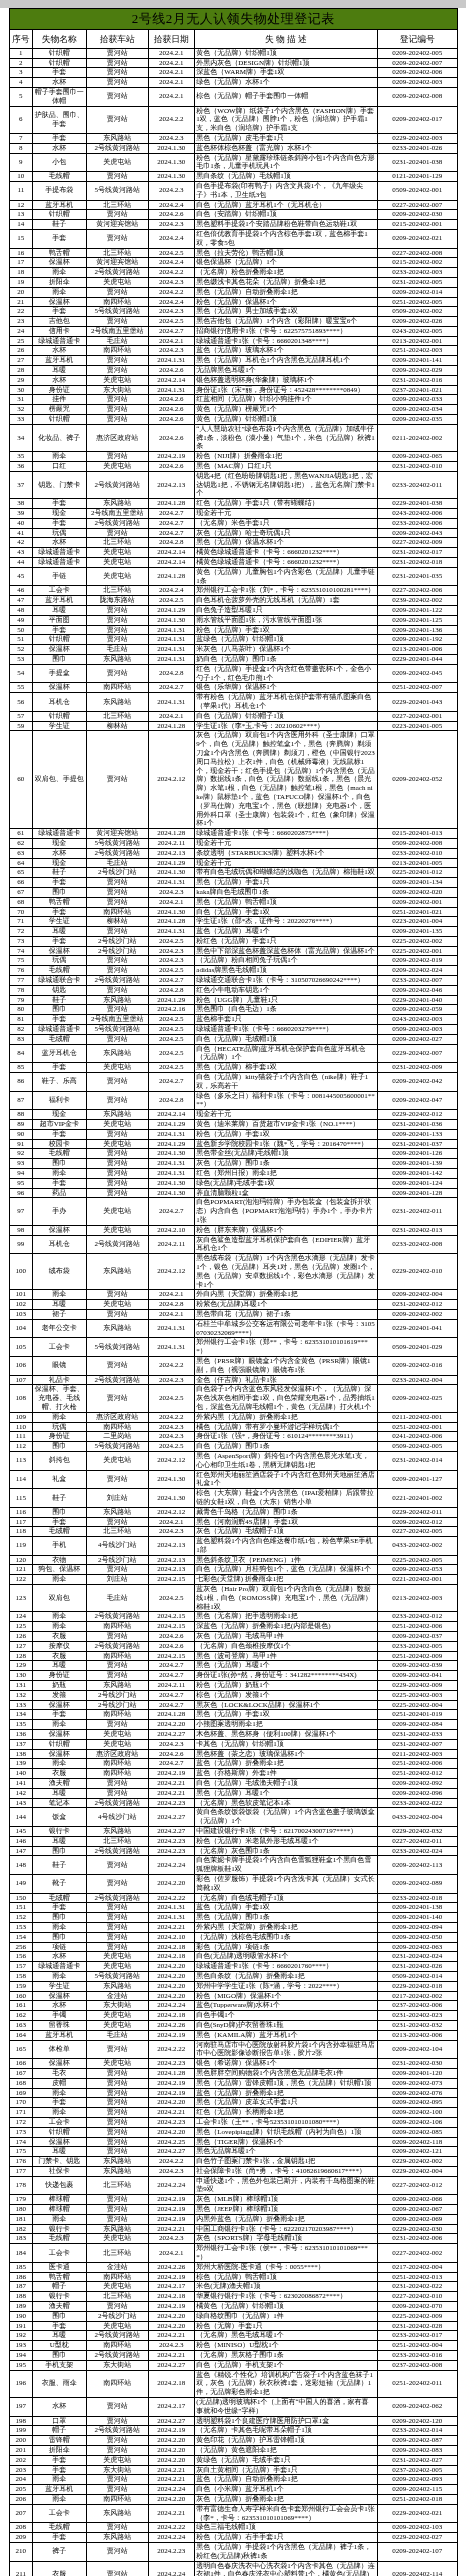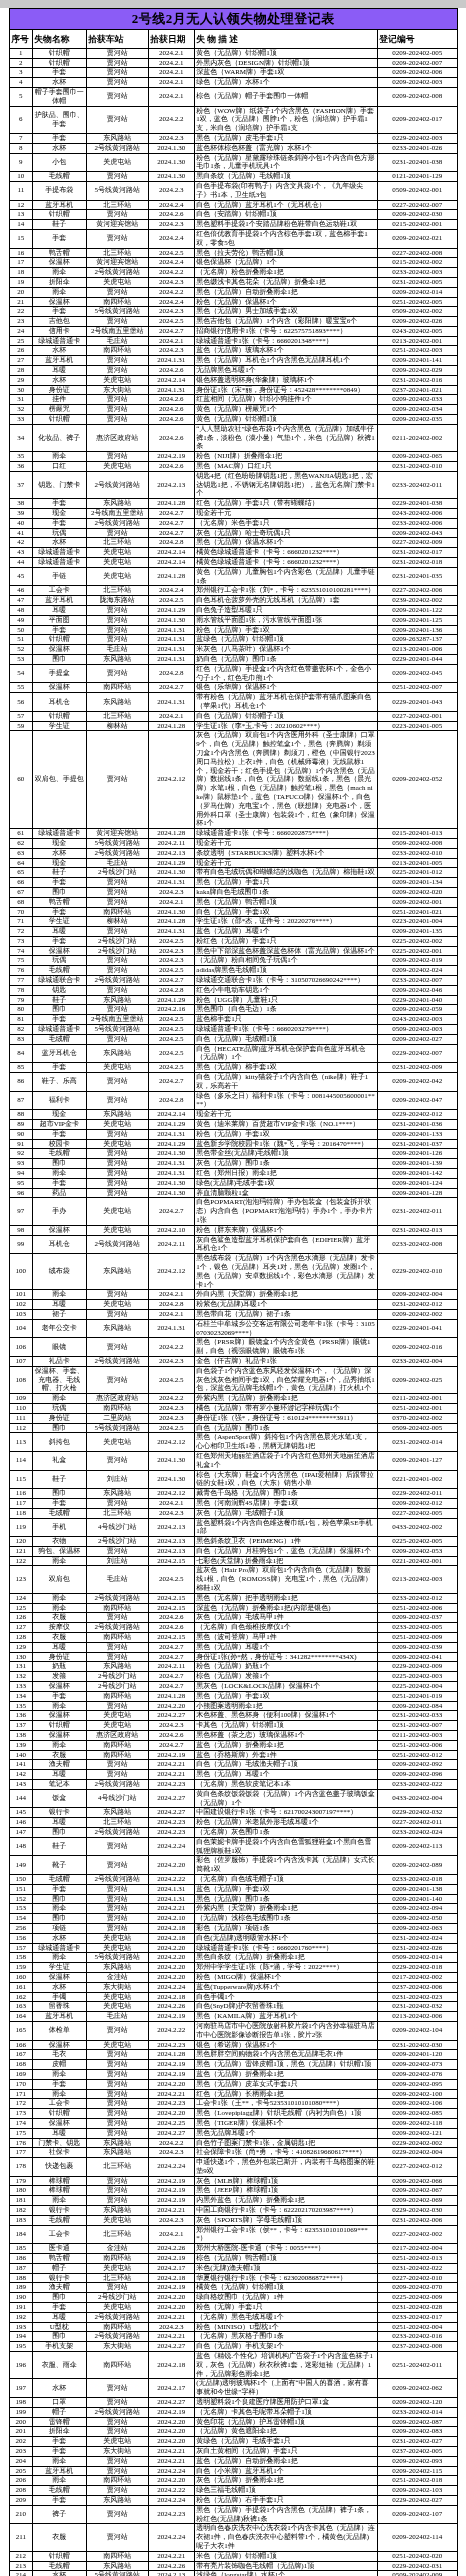--- a/index.html
+++ b/index.html
@@ -23,30 +23,30 @@
     font-size:7px;
     line-height:8.8px;
     word-break:break-all;
     overflow-wrap:anywhere;
     vertical-align:middle;
   }
   .title-cell{
     height:20.6px;
     text-align:center;
     font-size:13px;
-    font-weight:bold;
+    font-weight:normal;
     letter-spacing:0.5px;
     line-height:20.6px;
-    background:#8b5cf6;
+    background:#4d7c0f;
   }
   thead th.colhead{
     height:17.5px;
     font-size:8.8px;
-    font-weight:bold;
-    text-align:left;
+    font-weight:normal;
+    text-align:center;
     background:#fff;
   }
   td.c0,td.c1,td.c2,td.c3,td.c5{text-align:center;}
   td.c4{text-align:left;}
 </style>
 </head>
 <body>
 
 <div>
   <div class="top-margin"></div>
@@ -473,21 +473,21 @@
             <td class="c3">2024.1.31</td>
             <td class="c4">粉色（无品牌）手套1双</td>
             <td class="c5">0209-202401-136</td>
           </tr>
           <tr>
             <td class="c0">51</td>
             <td class="c1">针织帽</td>
             <td class="c2">贾河站</td>
             <td class="c3">2024.1.31</td>
             <td class="c4">蓝绿色（无品牌）针织帽1顶</td>
-            <td class="c5">0209-263287-137</td>
+            <td class="c5">0209-202401-192</td>
           </tr>
           <tr>
             <td class="c0">52</td>
             <td class="c1">保温杯</td>
             <td class="c2">毛庄站</td>
             <td class="c3">2024.1.31</td>
             <td class="c4">米灰色（八马茶叶）保温杯1个</td>
             <td class="c5">0213-202401-006</td>
           </tr>
           <tr>
@@ -884,20 +884,28 @@
           </tr>
           <tr>
             <td class="c0">104</td>
             <td class="c1">老年公交卡</td>
             <td class="c2">东风路站</td>
             <td class="c3">2024.1.31</td>
             <td class="c4">石桂兰中牟城乡公交客运有限公司老年卡1张（卡号：310507030232069****）</td>
             <td class="c5">0229-202401-041</td>
           </tr>
           <tr>
+            <td class="c0">105</td>
+            <td class="c1">工会卡</td>
+            <td class="c2">5号线黄河路站</td>
+            <td class="c3">2024.1.31</td>
+            <td class="c4">郑州银行工会卡1张（郑**，卡号：623531010101619****）</td>
+            <td class="c5">0509-202401-029</td>
+          </tr>
+          <tr>
             <td class="c0">106</td>
             <td class="c1">眼镜</td>
             <td class="c2">贾河站</td>
             <td class="c3">2024.2.2</td>
             <td class="c4">黑色（PRSR牌）眼镜盒1个内含金黄色（PRSR牌）眼镜1副，白色（视强眼镜牌）眼镜布1张</td>
             <td class="c5">0209-202402-016</td>
           </tr>
           <tr>
             <td class="c0">107</td>
             <td class="c1">礼品卡</td>
@@ -929,21 +937,21 @@
             <td class="c3">2024.2.3</td>
             <td class="c4">橘色（无品牌）带有罗小曼环游记字样玩偶1个</td>
             <td class="c5">0251-202402-001</td>
           </tr>
           <tr>
             <td class="c0">111</td>
             <td class="c1">身份证</td>
             <td class="c2">二里岗站</td>
             <td class="c3">2024.2.3</td>
             <td class="c4">身份证1张（强*，身份证号：610124********3911）</td>
-            <td class="c5">0370-202402-002</td>
+            <td class="c5">0241-202402-006</td>
           </tr>
           <tr>
             <td class="c0">112</td>
             <td class="c1">围巾</td>
             <td class="c2">5号线黄河路站</td>
             <td class="c3">2024.2.5</td>
             <td class="c4">白色（无品牌）围巾1条</td>
             <td class="c5">0509-202402-005</td>
           </tr>
           <tr>
@@ -1690,20 +1698,28 @@
             <td class="c4">白色（小米牌）蓝牙耳机1个</td>
             <td class="c5">0209-202402-115</td>
           </tr>
           <tr>
             <td class="c0">206</td>
             <td class="c1">雨伞</td>
             <td class="c2">南四环站</td>
             <td class="c3">2024.2.20</td>
             <td class="c4">灰色（无品牌）折叠雨伞1把</td>
             <td class="c5">0251-202402-018</td>
+          </tr>
+          <tr>
+            <td class="c0">207</td>
+            <td class="c1">工会卡</td>
+            <td class="c2">东风路站</td>
+            <td class="c3">2024.2.21</td>
+            <td class="c4">带有富德生命人寿字样米白色卡套郑州银行工会会员卡1张（李*，卡号：623531010101069****）</td>
+            <td class="c5">0229-202402-021</td>
           </tr>
           <tr>
             <td class="c0">208</td>
             <td class="c1">毛线帽</td>
             <td class="c2">贾河站</td>
             <td class="c3">2024.2.22</td>
             <td class="c4">绿色三福毛线帽1顶</td>
             <td class="c5">0209-202402-103</td>
           </tr>
           <tr>

